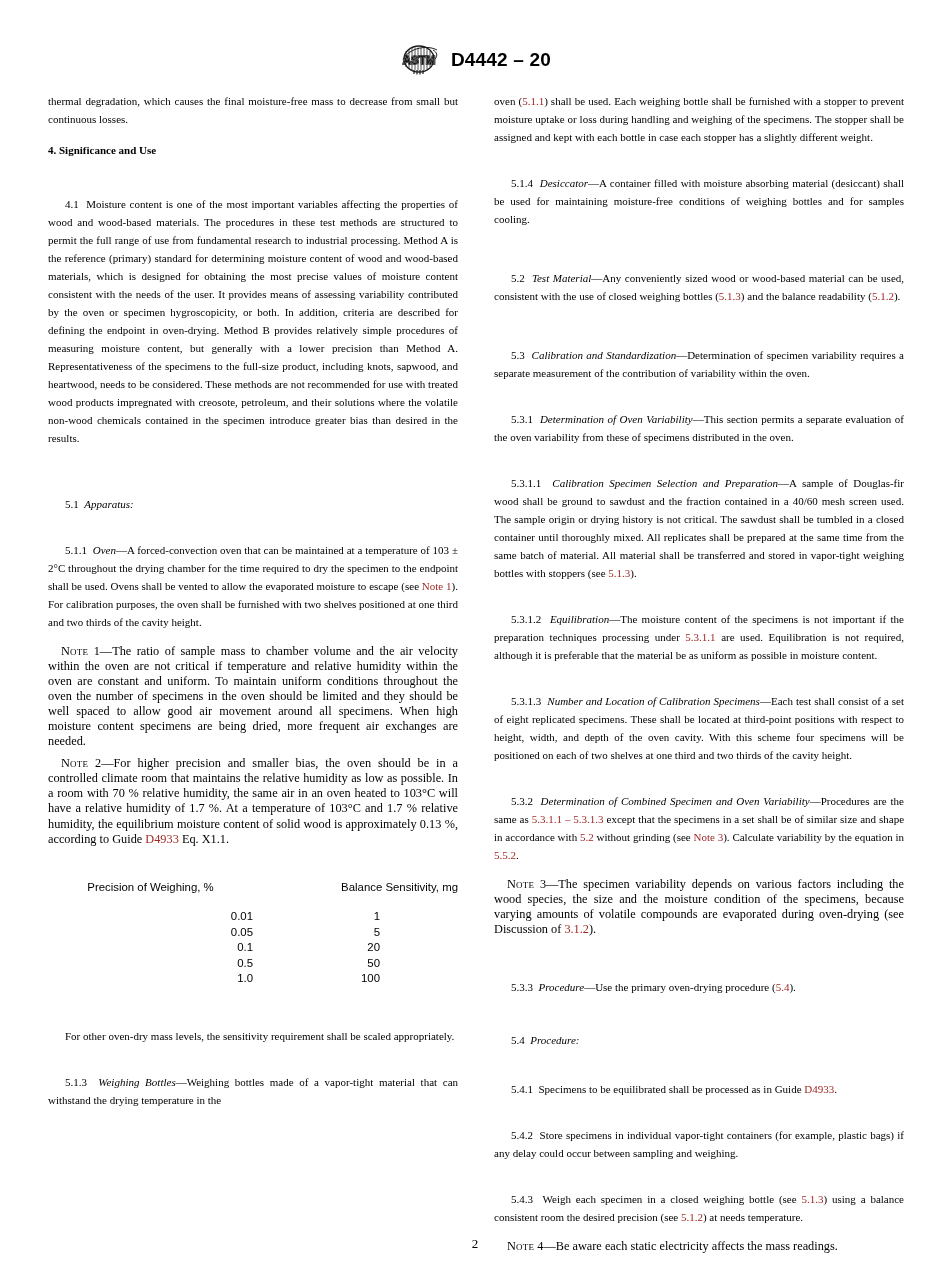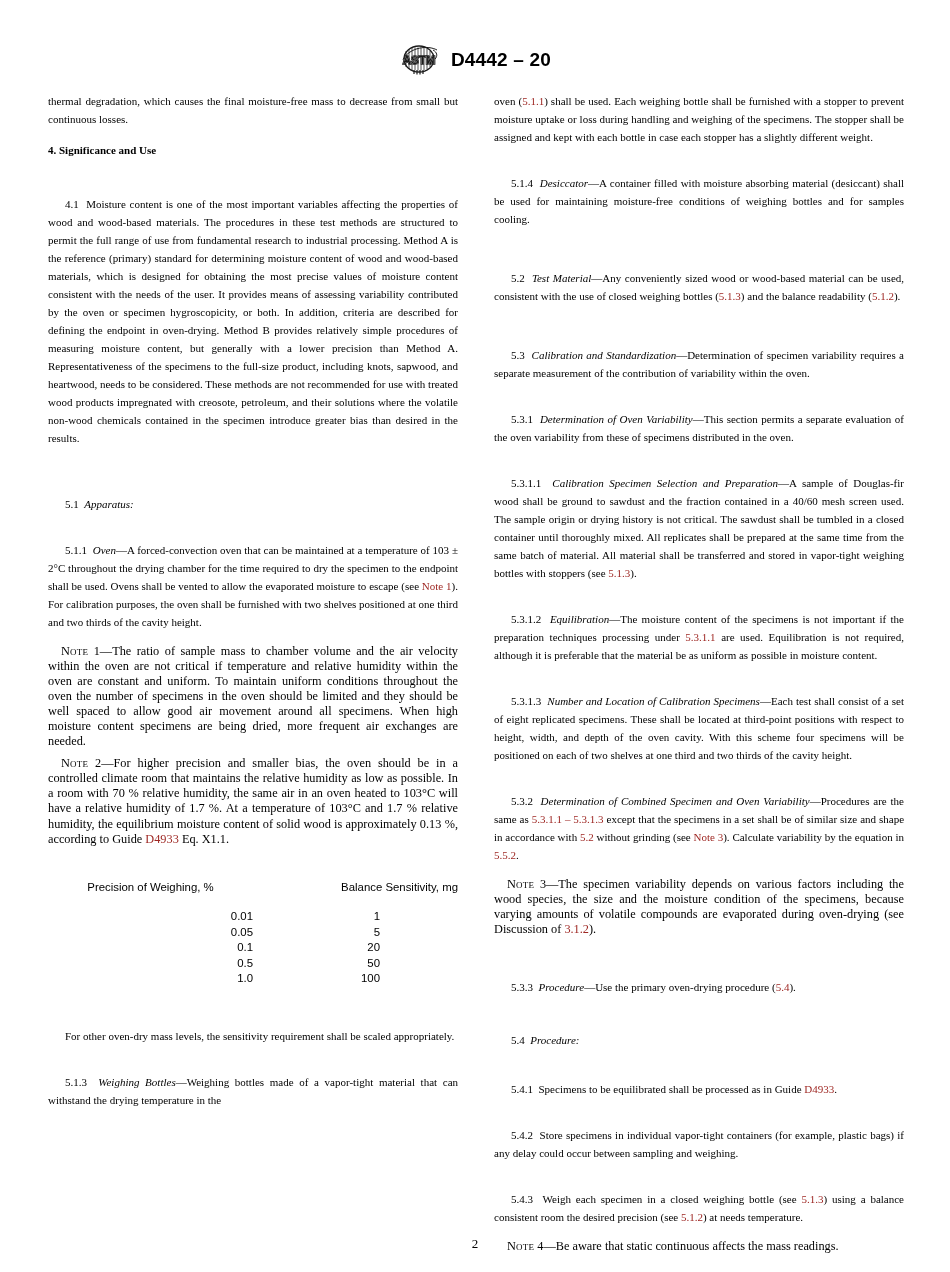--- a/index.html
+++ b/index.html
@@ -261,21 +261,21 @@
       <p class="indent"><span>5.4</span>&nbsp; <i>Procedure:</i></p>
 
       <div class="gap-xs"></div>
       <p class="indent"><span>5.4.1</span>&nbsp; <span>Specimens to be equilibrated shall be processed as in Guide </span><span class="xref">D4933</span><span>.</span></p>
 
       <p class="indent"><span>5.4.2</span>&nbsp; <span>Store specimens in individual vapor-tight containers (for example, plastic bags) if any delay could occur between sampling and weighing.</span></p>
 
       <p class="indent"><span>5.4.3</span>&nbsp; <span>Weigh each specimen in a closed weighing bottle (see </span><span class="xref">5.1.3</span><span>) using a balance consistent room the desired precision (see </span><span class="xref">5.1.2</span><span>) at needs temperature.</span></p>
 
       <div class="gap-md"></div>
-      <p class="note"><span class="notelabel">Note</span><span> 4—</span><span>Be aware that static continuous affects the mass readings.</span></p>
+      <p class="note"><span class="notelabel">Note</span><span> 4—</span><span>Be aware each static electricity affects the mass readings.</span></p>
 
     </div>
   </div>
 
   <div class="footer">
     <span>2</span>
   </div>
 
 </div>
 

